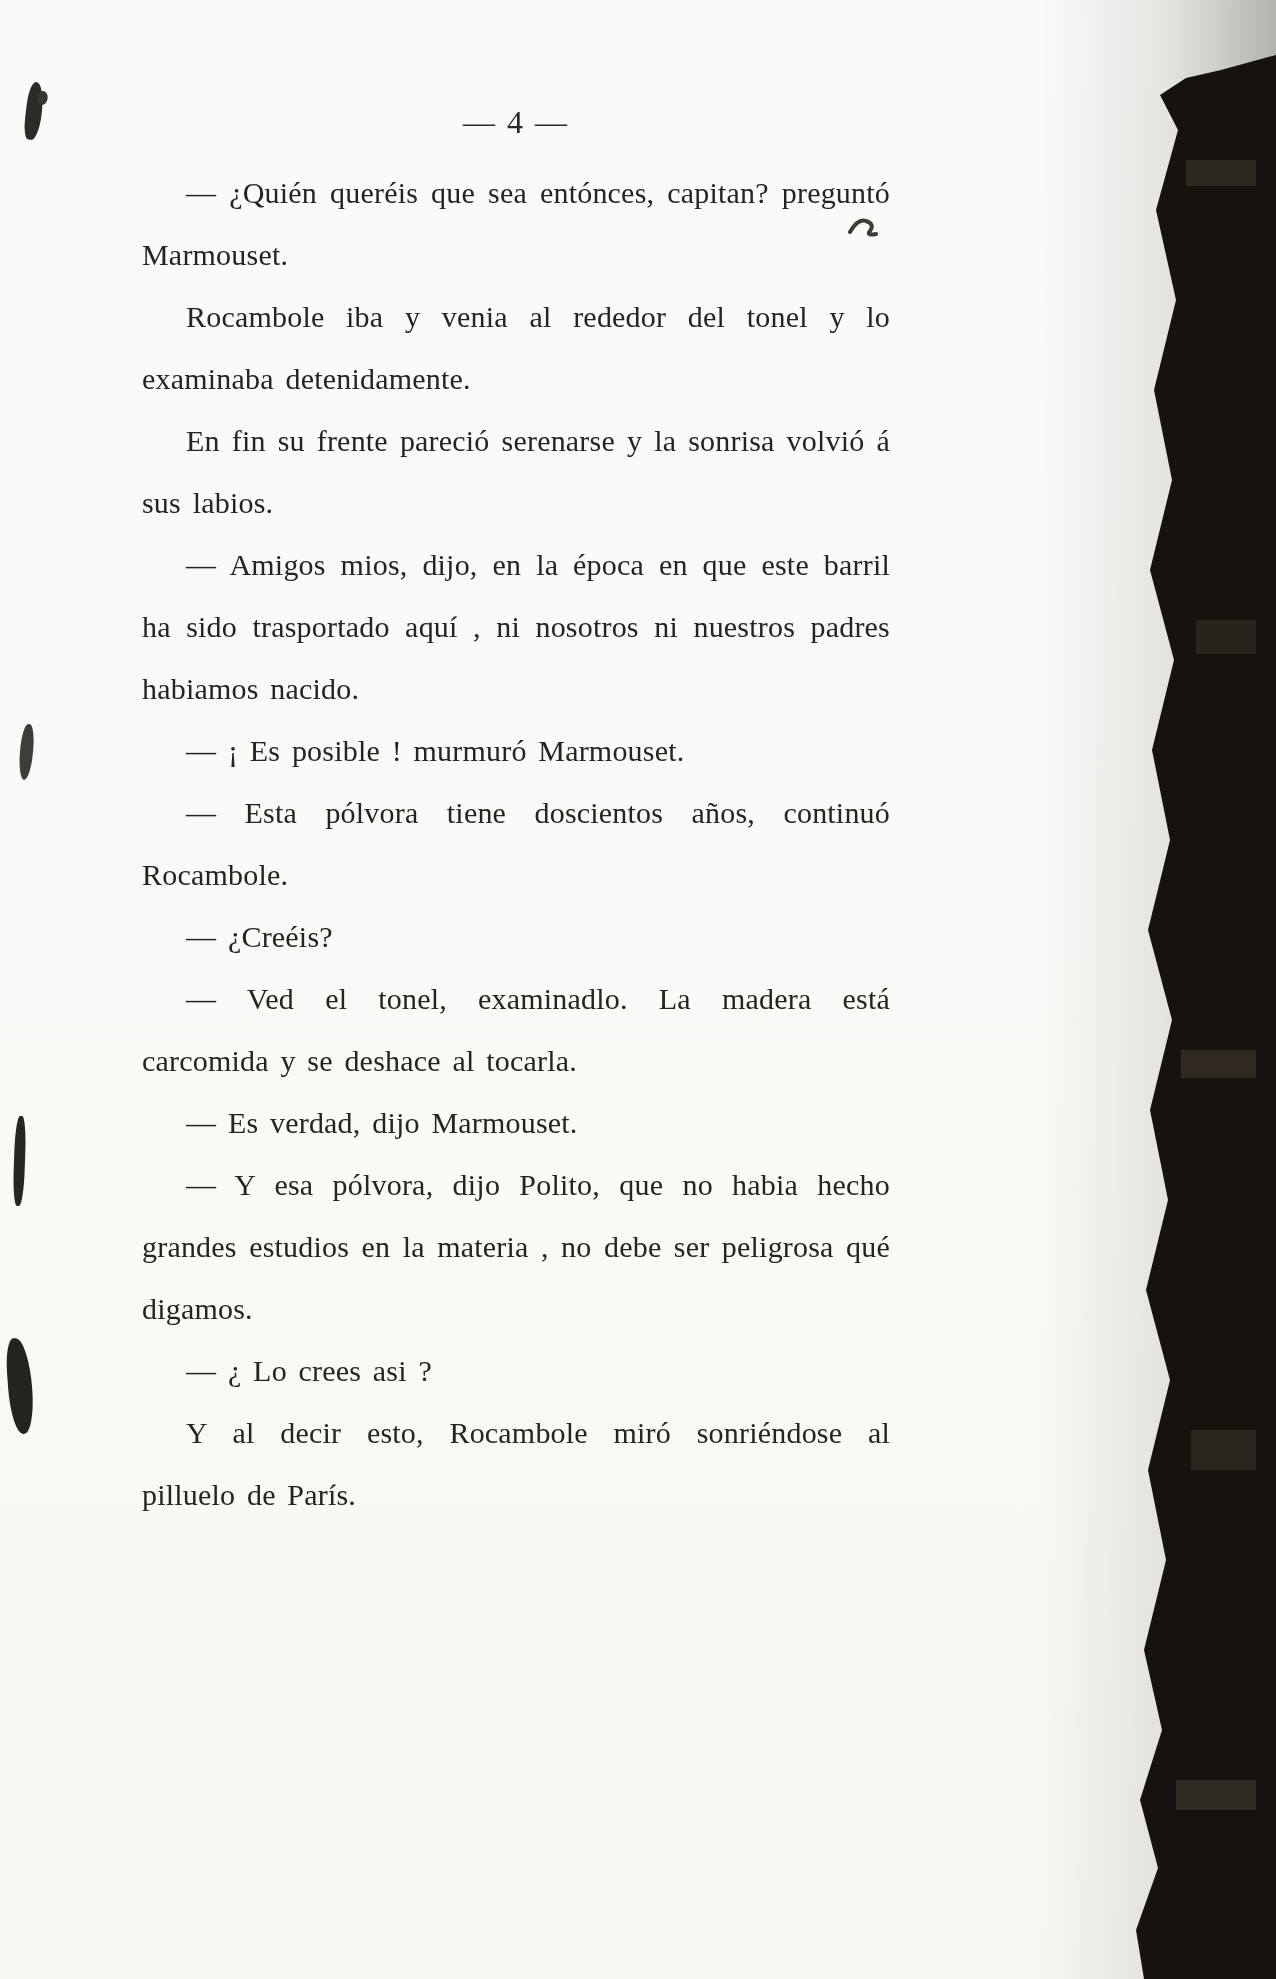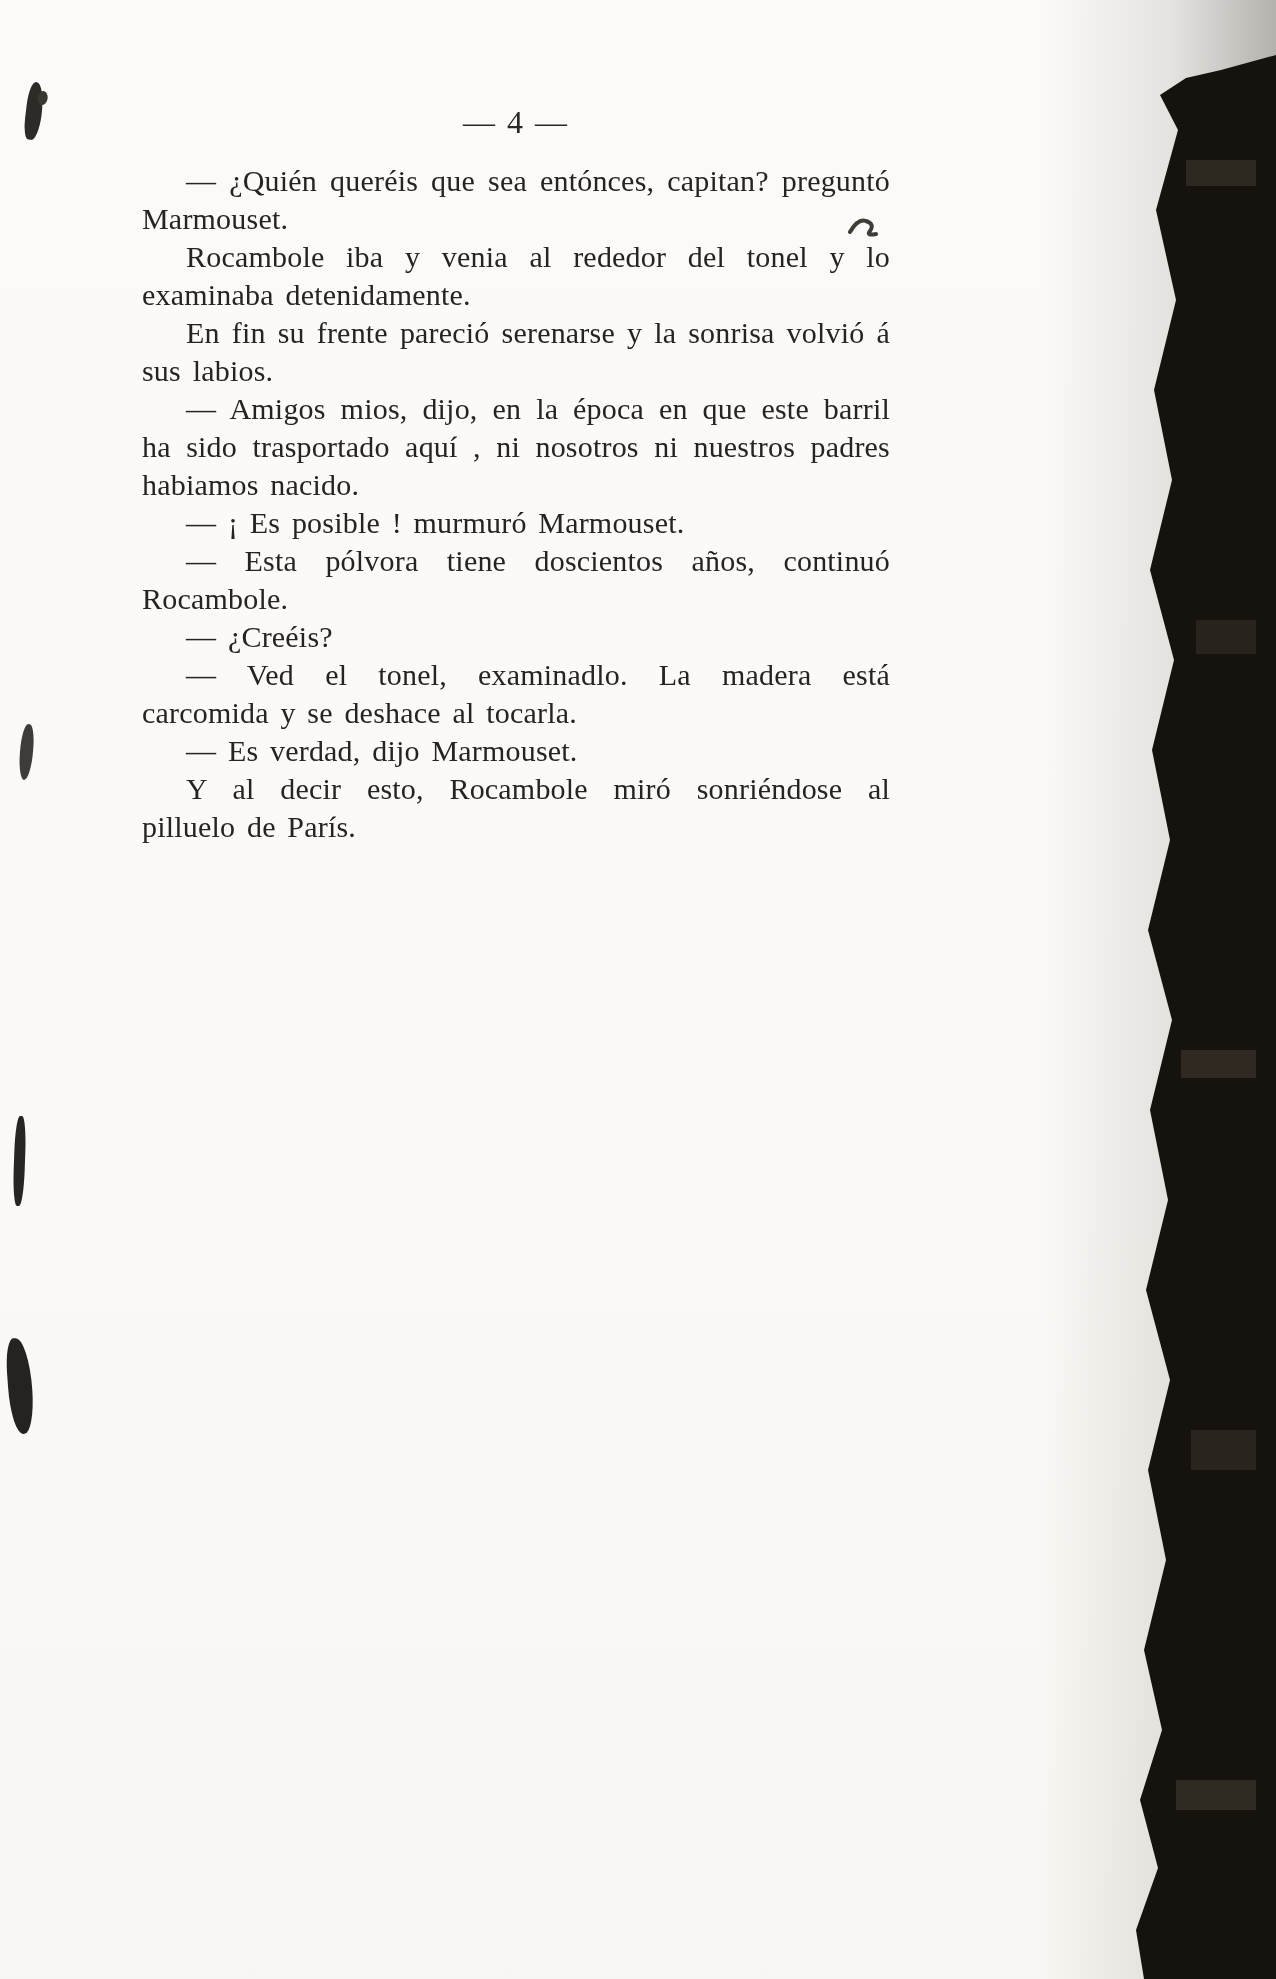--- a/index.html
+++ b/index.html
@@ -28,21 +28,21 @@
     font-size: 32px;
     letter-spacing: 2px;
     color: #2a2825;
   }
   .text-block {
     position: absolute;
     top: 162px;
     left: 142px;
     width: 748px;
     font-size: 30px;
-    line-height: 38px;
+    line-height: 62px;
     text-align: justify;
     color: #262420;
   }
   .text-block p {
     margin: 0;
     text-indent: 44px;
     word-spacing: 4px;
     letter-spacing: 0.2px;
   }
   
@@ -114,16 +114,18 @@
   <div class="text-block">
     <p>— ¿Quién queréis que sea entónces, capitan? preguntó Marmouset.</p>
     <p>Rocambole iba y venia al rededor del tonel y lo examinaba detenidamente.</p>
     <p>En fin su frente pareció serenarse y la sonrisa volvió á sus labios.</p>
     <p>— Amigos mios, dijo, en la época en que este barril ha sido trasportado aquí , ni nosotros ni nuestros padres habiamos nacido.</p>
     <p>— ¡ Es posible ! murmuró Marmouset.</p>
     <p>— Esta pólvora tiene doscientos años, continuó Rocambole.</p>
     <p>— ¿Creéis?</p>
     <p>— Ved el tonel, examinadlo. La madera está carcomida y se deshace al tocarla.</p>
     <p>— Es verdad, dijo Marmouset.</p>
+    <p>— Y esa pólvora, dijo Polito, que no habia hecho grandes estudios en la materia , no debe ser peligrosa qué digamos.</p>
+    <p>— ¿ Lo crees asi ?</p>
     <p>Y al decir esto, Rocambole miró sonriéndose al pilluelo de París.</p>
   </div>
 
 </div>
 
 </body></html>

